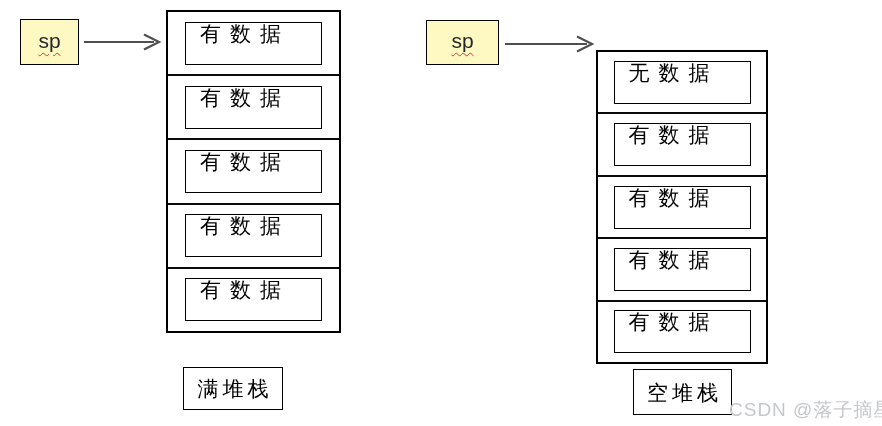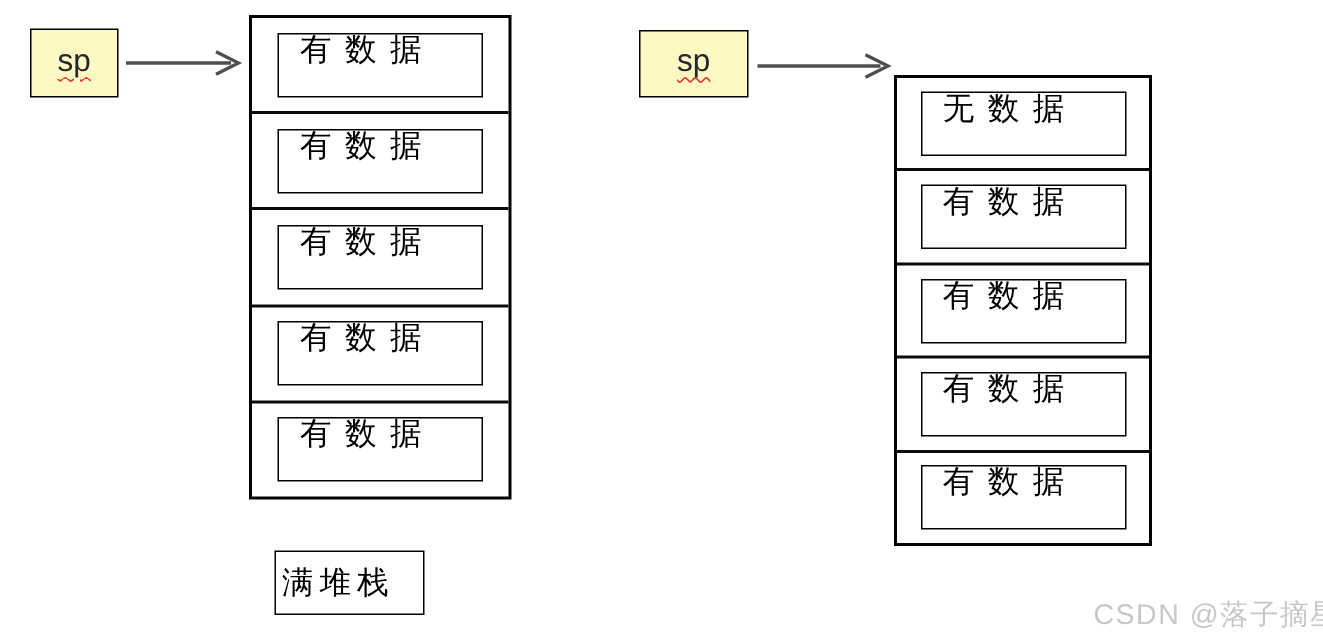--- a/index.html
+++ b/index.html
@@ -75,21 +75,21 @@
     white-space: nowrap;
     line-height: 1;
   }
   
   .caption-box {
     position: absolute;
     border: 1.2px solid #000000;
     background: #ffffff;
     display: flex;
     align-items: center;
-    justify-content: flex-start;
+    justify-content: center;
     box-sizing: border-box;
   }
   .caption-box--left { left: 183px; top: 367px; width: 100px; height: 43px; }
   .caption-box--right { left: 633px; top: 369px; width: 99px; height: 46px; }
   .caption-text {
     font-size: 21px;
     color: #000000;
     letter-spacing: 4px;
     padding-left: 4px;
     line-height: 1;
@@ -182,16 +182,19 @@
         <span class="cell-text">有数据</span>
       </div>
     </div>
     <div class="stack-cell">
       <div class="cell-box">
         <span class="cell-text">有数据</span>
       </div>
     </div>
   </div>
 
+  <div class="caption-box caption-box--right">
+    <span class="caption-text">空堆栈</span>
+  </div>
 
   <div class="watermark">CSDN @落子摘星</div>
 
 </div>
 
 </body></html>

